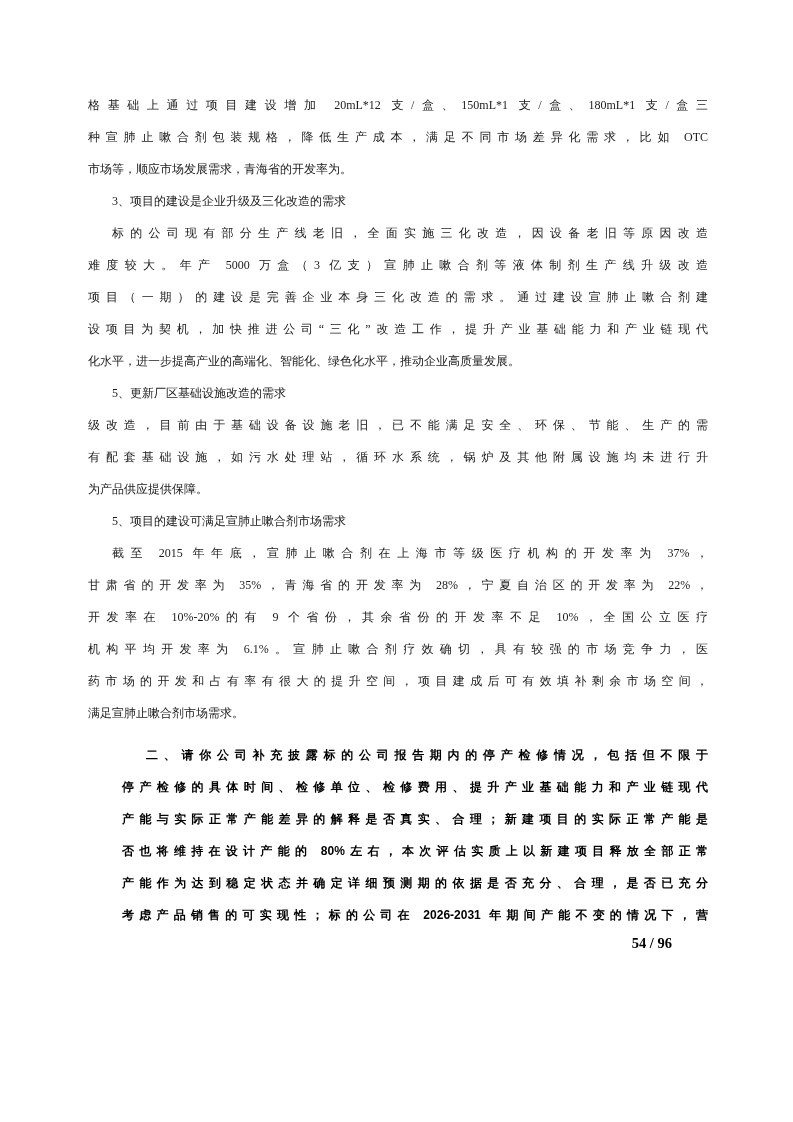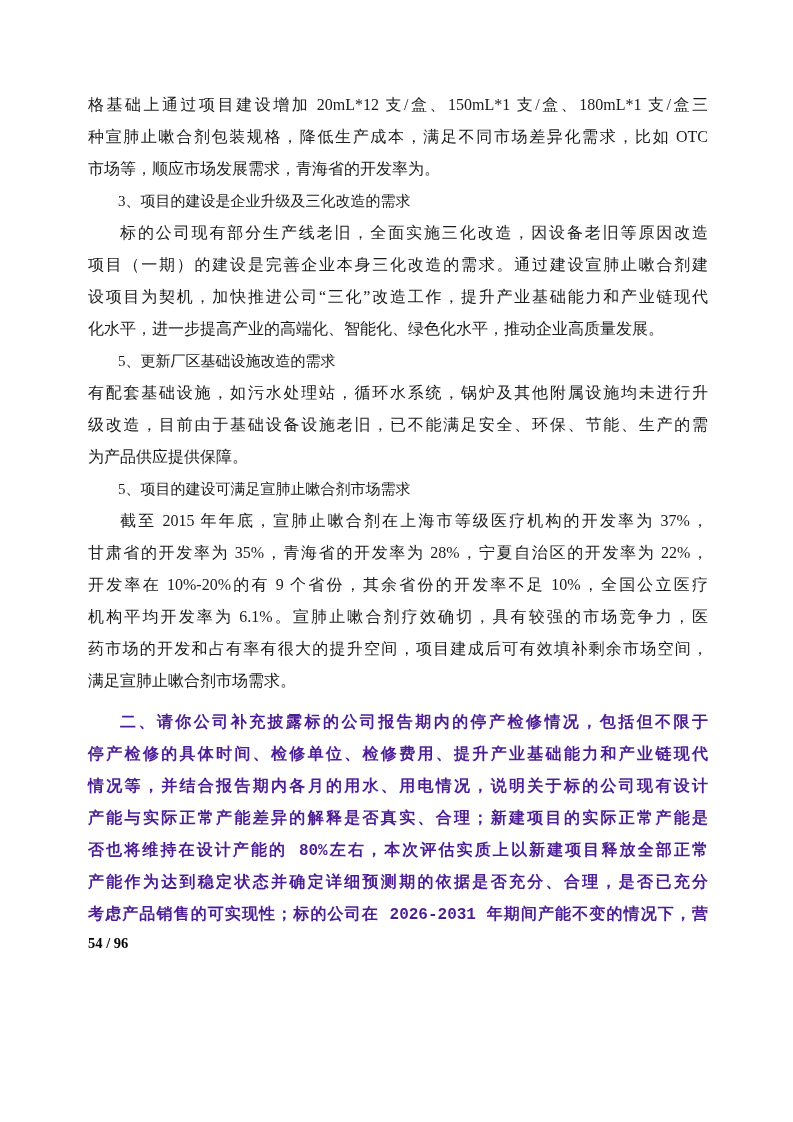--- a/index.html
+++ b/index.html
@@ -17,47 +17,48 @@
     color: #1a1a1a;
   }
   .content {
     position: absolute;
     left: 88px;
     top: 89px;
     width: 620px;
   }
   .para { margin: 0; padding: 0; }
   .line {
-    font-size: 16px;
+    font-size: 12px;
     line-height: 32px;
     height: 32px;
     white-space: nowrap;
     text-align: justify;
     text-align-last: justify;
     overflow: visible;
   }
   .line.end { text-align-last: left; }
   .line.indent { text-indent: 2em; }
   .heading {
-    font-size: 15px;
+    font-size: 12px;
     line-height: 32px;
     height: 32px;
     text-indent: 2em;
     text-align: left;
   }
   .bold-para { margin-top: 10px; }
   .bold-para .line {
-    font-family: Liberation Mono, monospace;
+    font-family: Liberation Sans, sans-serif;
     font-weight: 700;
-    color: #4c1d95;
+    color: #000000;
+    margin-left: 34px;
   }
   .footer {
     margin-top: 2px;
     padding-right: 36px;
-    text-align: left;
+    text-align: right;
     font-size: 14.5px;
     line-height: 20px;
     font-weight: 700;
     color: #000000;
     font-family: "Liberation Serif", "DejaVu Serif", serif;
   }
 </style>
 </head>
 <body>
 
@@ -67,48 +68,48 @@
     <div class="para">
       <div class="line">格基础上通过项目建设增加 20mL*12 支/盒、150mL*1 支/盒、180mL*1 支/盒三</div>
       <div class="line">种宣肺止嗽合剂包装规格，降低生产成本，满足不同市场差异化需求，比如 OTC</div>
       <div class="line end">市场等，顺应市场发展需求，青海省的开发率为。</div>
     </div>
 
     <div class="heading">3、项目的建设是企业升级及三化改造的需求</div>
 
     <div class="para">
       <div class="line indent">标的公司现有部分生产线老旧，全面实施三化改造，因设备老旧等原因改造</div>
+      <div class="line">难度较大。年产 5000 万盒（3 亿支）宣肺止嗽合剂等液体制剂生产线升级改造</div>
       <div class="line">项目（一期）的建设是完善企业本身三化改造的需求。通过建设宣肺止嗽合剂建</div>
       <div class="line">设项目为契机，加快推进公司“三化”改造工作，提升产业基础能力和产业链现代</div>
       <div class="line end">化水平，进一步提高产业的高端化、智能化、绿色化水平，推动企业高质量发展。</div>
     </div>
 
     <div class="heading">5、更新厂区基础设施改造的需求</div>
 
     <div class="para">
+      <div class="line">级改造，目前由于基础设备设施老旧，已不能满足安全、环保、节能、生产的需</div>
       <div class="line">有配套基础设施，如污水处理站，循环水系统，锅炉及其他附属设施均未进行升</div>
-      <div class="line">级改造，目前由于基础设备设施老旧，已不能满足安全、环保、节能、生产的需</div>
       <div class="line end">为产品供应提供保障。</div>
     </div>
 
     <div class="heading">5、项目的建设可满足宣肺止嗽合剂市场需求</div>
 
     <div class="para">
       <div class="line indent">截至 2015 年年底，宣肺止嗽合剂在上海市等级医疗机构的开发率为 37%，</div>
       <div class="line">甘肃省的开发率为 35%，青海省的开发率为 28%，宁夏自治区的开发率为 22%，</div>
       <div class="line">开发率在 10%-20%的有 9 个省份，其余省份的开发率不足 10%，全国公立医疗</div>
       <div class="line">机构平均开发率为 6.1%。宣肺止嗽合剂疗效确切，具有较强的市场竞争力，医</div>
       <div class="line">药市场的开发和占有率有很大的提升空间，项目建成后可有效填补剩余市场空间，</div>
       <div class="line end">满足宣肺止嗽合剂市场需求。</div>
     </div>
 
     <div class="para bold-para">
       <div class="line indent">二、请你公司补充披露标的公司报告期内的停产检修情况，包括但不限于</div>
       <div class="line">停产检修的具体时间、检修单位、检修费用、提升产业基础能力和产业链现代</div>
-      <div class="line">情况等，并结合报告期内各月的用水、用电情况，说明关于标的公司现有设计</div>
       <div class="line">产能与实际正常产能差异的解释是否真实、合理；新建项目的实际正常产能是</div>
       <div class="line">否也将维持在设计产能的 80%左右，本次评估实质上以新建项目释放全部正常</div>
       <div class="line">产能作为达到稳定状态并确定详细预测期的依据是否充分、合理，是否已充分</div>
       <div class="line">考虑产品销售的可实现性；标的公司在 2026-2031 年期间产能不变的情况下，营</div>
     </div>
 
     <div class="footer">
       <span>54 / 96</span>
     </div>
 

